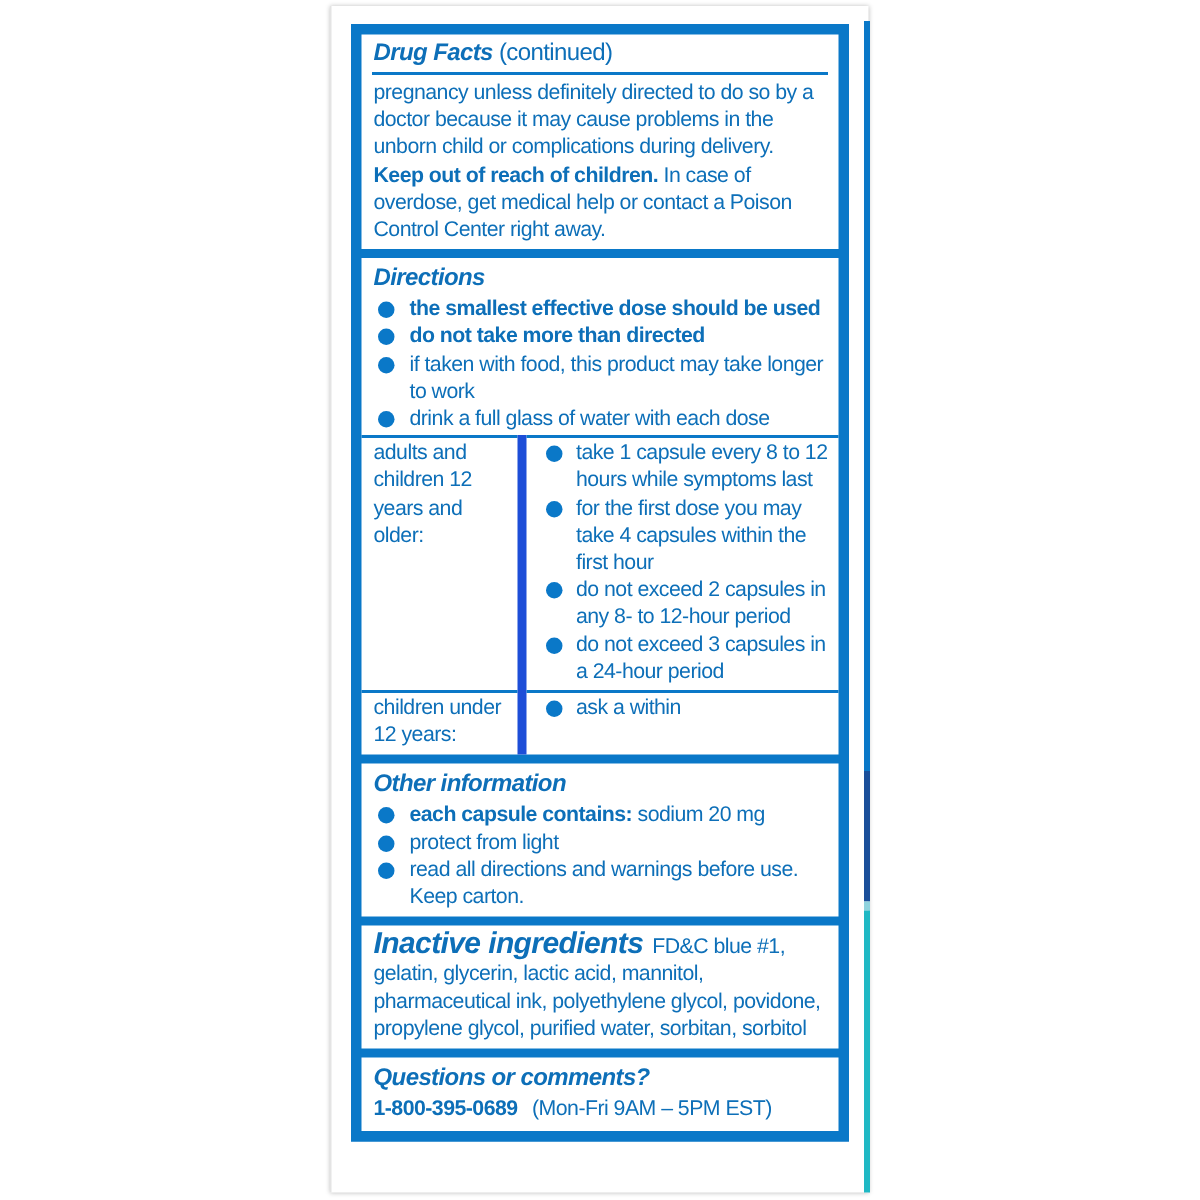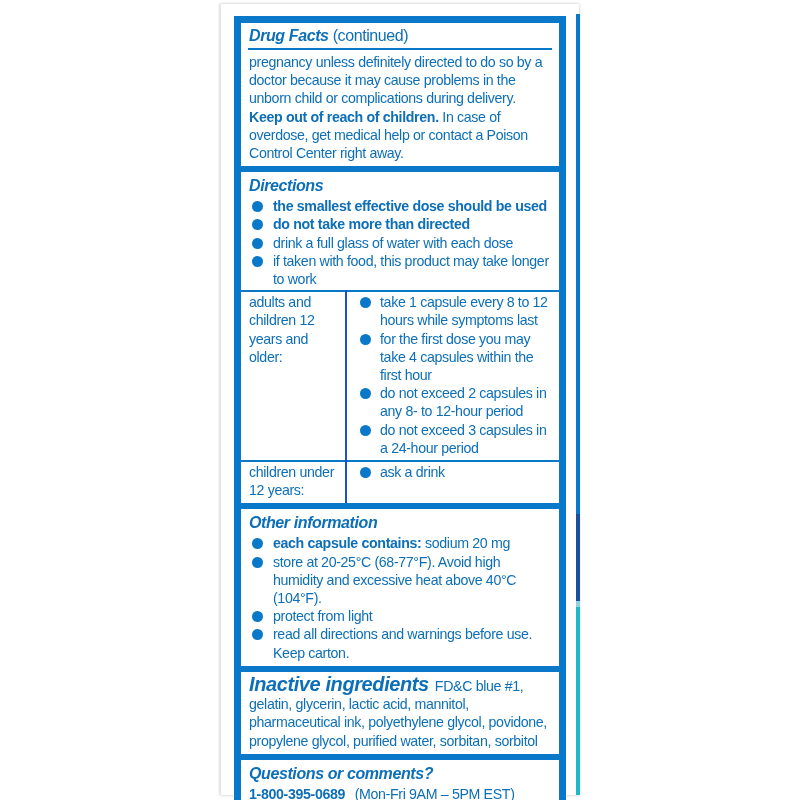--- a/index.html
+++ b/index.html
@@ -38,21 +38,21 @@
     .df-rule { border-bottom: 2px solid #0a78c8; margin: 1px -1px 3px -1px; }
     .bold { font-weight: bold; }
     ul.bullets { list-style: none; margin: 0; padding: 0; }
     ul.bullets li { position: relative; padding-left: 24px; }
     ul.bullets li .dot {
       position: absolute; left: 3px; top: 4px; width: 11px; height: 11px;
       border-radius: 50%; background: #0a78c8;
     }
     .dir-table { margin: 2px -8px -4px -8px; border-collapse: collapse; width: calc(100% + 16px); }
     .dir-table td { vertical-align: top; padding: 1px 6px 3px 8px; border-top: 2px solid #0a78c8; }
-    .dir-table td.who { width: 90px; border-right: 2px solid #1d4ed8; }
+    .dir-table td.who { width: 90px; border-right: 6px solid #1d4ed8; }
     .dir-table td.what { padding-left: 7px; }
     .dir-table td.what ul.bullets li { padding-left: 26px; }
     .dir-table td.what ul.bullets li .dot { left: 6px; }
     .ing-title { font-weight: bold; font-style: italic; font-size: 20px; letter-spacing: -0.4px; margin-right: 6px; }
     .phone { font-weight: bold; margin-right: 6px; }
   </style>
 </head>
 <body>
 
 <div class="carton"></div>
@@ -76,53 +76,52 @@
       <span class="bold">Keep out of reach of children.</span>
       <span>In case of overdose, get medical help or contact a Poison Control Center right away.</span>
     </div>
   </div>
 
   <div class="section">
     <div class="h-title">Directions</div>
     <ul class="bullets">
       <li class="bold"><span class="dot"></span><span>the smallest effective dose should be used</span></li>
       <li class="bold"><span class="dot"></span><span>do not take more than directed</span></li>
+      <li><span class="dot"></span><span>if taken with food, this product may take longer to work</span></li>
       <li><span class="dot"></span><span>drink a full glass of water with each dose</span></li>
-      <li><span class="dot"></span><span>if taken with food, this product may take longer to work</span></li>
     </ul>
     <table class="dir-table">
       <tbody>
           <tr>
         <td class="who">adults and children 12 years and older:</td>
         <td class="what">
           <ul class="bullets">
             <li><span class="dot"></span><span>take 1 capsule every 8 to 12 hours while symptoms last</span></li>
             <li><span class="dot"></span><span>for the first dose you may take 4 capsules within the first hour</span></li>
             <li><span class="dot"></span><span>do not exceed 2 capsules in any 8- to 12-hour period</span></li>
             <li><span class="dot"></span><span>do not exceed 3 capsules in a 24-hour period</span></li>
           </ul>
         </td>
       </tr>
       <tr>
         <td class="who" style="padding-bottom:4px;">children under 12 years:</td>
         <td class="what">
           <ul class="bullets">
-            <li><span class="dot"></span><span>ask a drink</span></li>
+            <li><span class="dot"></span><span>ask a within</span></li>
           </ul>
         </td>
       </tr>
     </tbody>
       </table>
   </div>
 
   <div class="section">
     <div class="h-title">Other information</div>
     <ul class="bullets">
       <li><span class="dot"></span><span class="bold">each capsule contains:</span> <span>sodium 20 mg</span></li>
-      <li><span class="dot"></span><span>store at 20-25°C (68-77°F). Avoid high humidity and excessive heat above 40°C (104°F).</span></li>
       <li><span class="dot"></span><span>protect from light</span></li>
       <li><span class="dot"></span><span>read all directions and warnings before use. Keep carton.</span></li>
     </ul>
   </div>
 
   <div class="section">
     <span class="ing-title">Inactive ingredients</span><span>FD&amp;C blue #1, gelatin, glycerin, lactic acid, mannitol, pharmaceutical ink, polyethylene glycol, povidone, propylene glycol, purified water, sorbitan, sorbitol</span>
   </div>
 
   <div class="section" style="padding-bottom:6px;">

